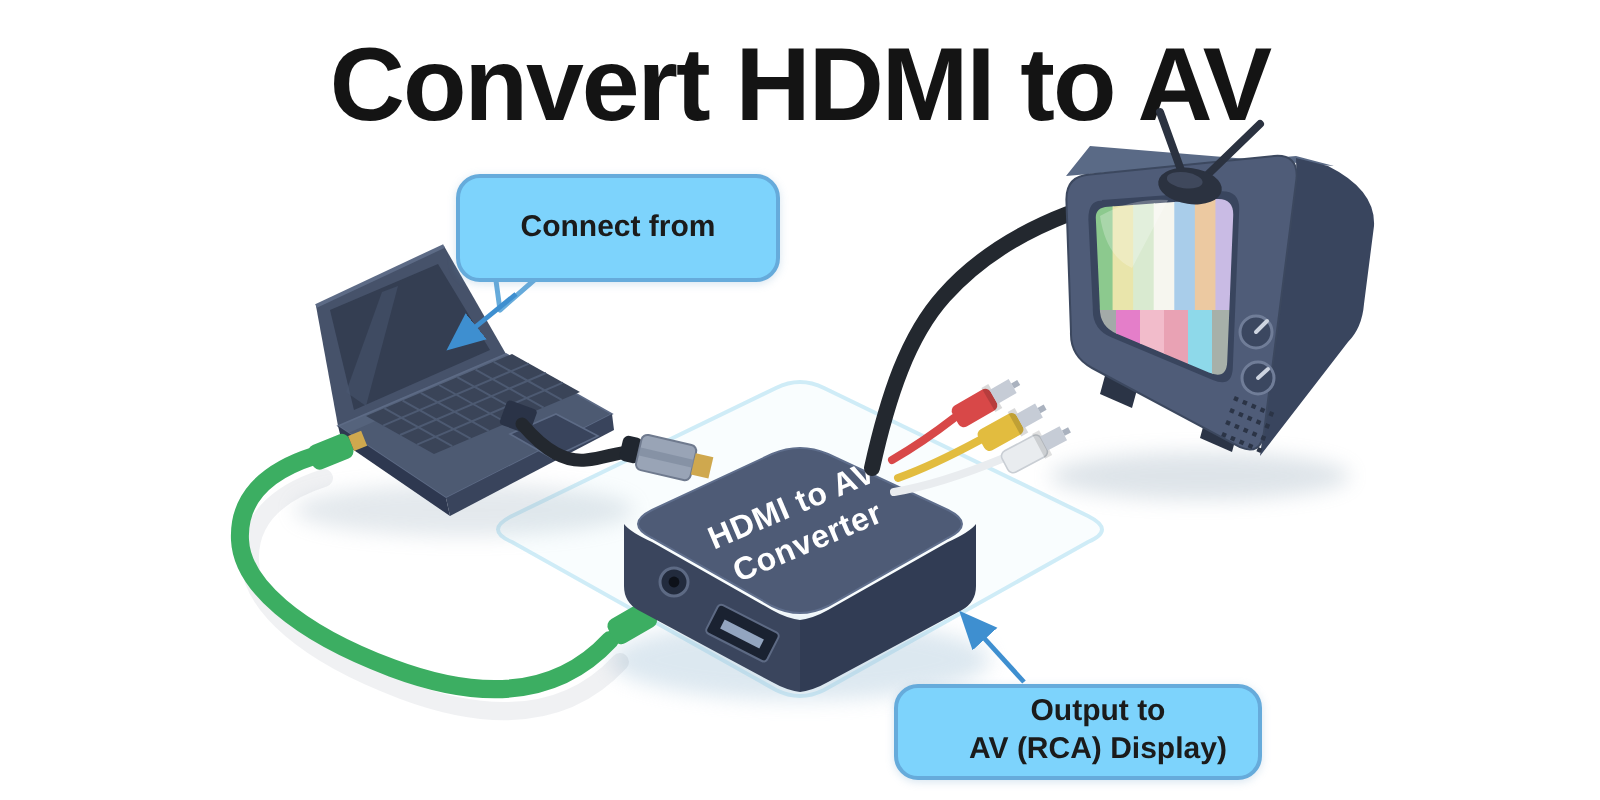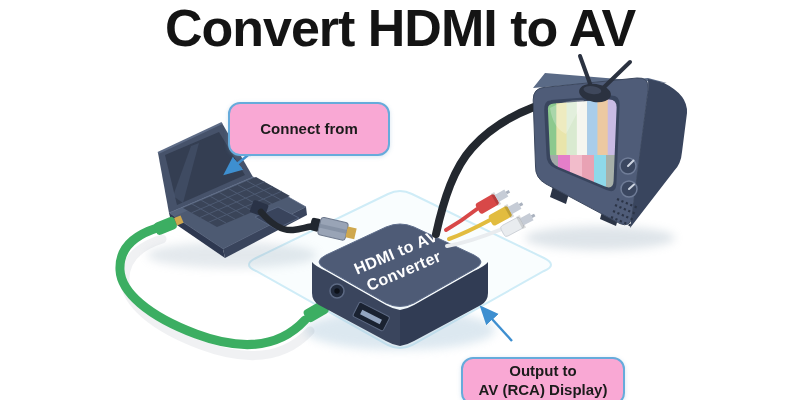--- a/index.html
+++ b/index.html
@@ -4,29 +4,29 @@
 <style>
   :root{
     --accent:#3e8fd0; --callout_border:#66abdb; --title_color:#141414;
     --device_slate:#4f5c78; --converter_slate:#4e5b76;
     --cable_green:#3cae62; --cable_black:#23282f;
     --rca_red:#d84848; --rca_yellow:#e2bc3f; --rca_white:#e9ecef;
     --platform_glow:#cdecf7;
   }
   html,body{margin:0;padding:0;width:800px;height:400px;background:#ffffff;overflow:hidden;}
   body{position:relative;font-family:"Liberation Sans",sans-serif;}
-  .page-title{position:absolute;top:1px;left:0;width:100%;margin:0;text-align:center;
+  .page-title{position:absolute;top:16px;left:0;width:100%;margin:0;text-align:center;
     font:bold 52px/1.05 "Liberation Sans",sans-serif;letter-spacing:-1px;color:var(--title_color);}
   .scene{position:absolute;left:0;top:0;z-index:1;}
-  .callout{position:absolute;z-index:3;background:#f9a8d4;border:2.5px solid var(--callout_border);
+  .callout{position:absolute;z-index:3;background:#7dd3fc;border:2.5px solid var(--callout_border);
     border-radius:12px;display:flex;flex-direction:column;align-items:center;justify-content:center;
     font:bold 15px/1.25 "Liberation Sans",sans-serif;color:#1b1b1b;text-align:center;
-    box-shadow:0 1px 4px rgba(110,160,200,.28);margin-top:15px;}
+    box-shadow:0 1px 4px rgba(110,160,200,.28);}
   #callout-headphone{left:228px;top:87px;width:158px;height:50px;}
-  #callout-output{left:461px;top:342px;width:160px;height:44px;}
+  #callout-output{left:447px;top:342px;width:160px;height:44px;padding-left:20px;}
   
   .f-accent{fill:var(--accent)} .s-accent{stroke:var(--accent)}
   .f-green{fill:var(--cable_green)} .s-green{stroke:var(--cable_green)}
   .s-cable{stroke:var(--cable_black)}
   .f-red{fill:var(--rca_red)} .s-red{stroke:var(--rca_red)}
   .f-yellow{fill:var(--rca_yellow)} .s-yellow{stroke:var(--rca_yellow)}
   .f-rcawhite{fill:var(--rca_white)} .s-rcawhite{stroke:var(--rca_white)}
   .s-glow{stroke:var(--platform_glow)}
   .f-slate{fill:var(--device_slate)} .f-ctop{fill:var(--converter_slate)}
   .s-co{stroke:var(--callout_border)}

